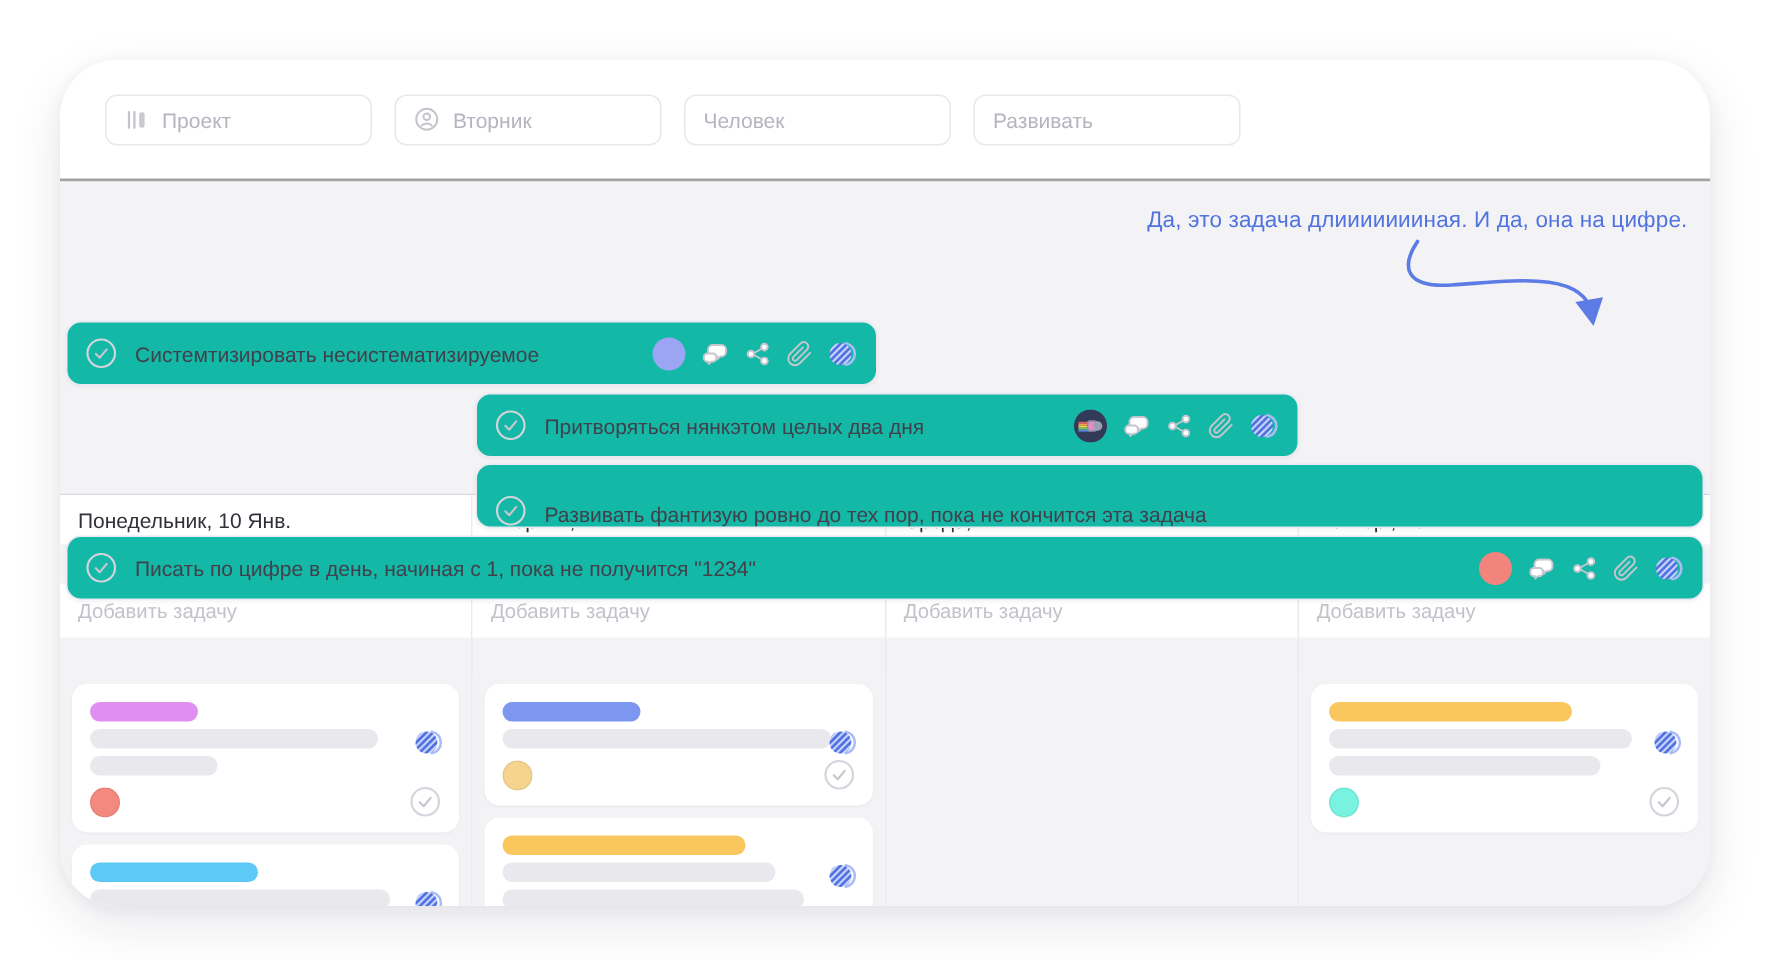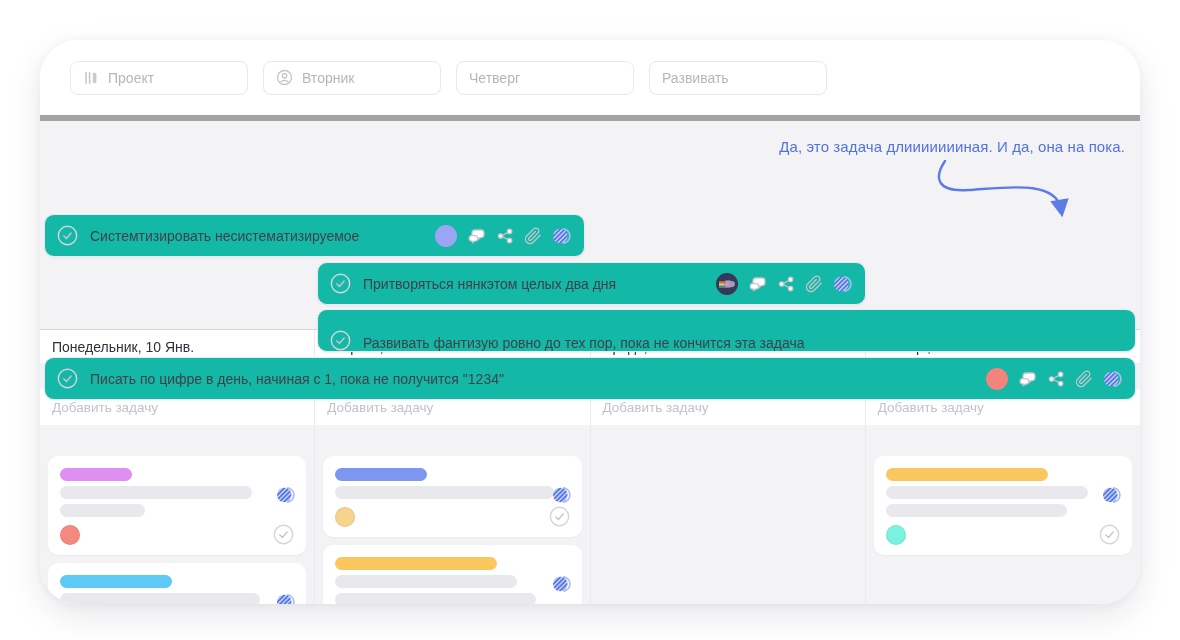--- a/index.html
+++ b/index.html
@@ -9,21 +9,21 @@
     -webkit-font-smoothing:antialiased;overflow:hidden;
   }
   .app{
     position:absolute;left:40px;top:40px;width:1100px;height:564px;
     background:#FFFFFF;border-radius:38px;overflow:hidden;
     box-shadow:0 12px 34px rgba(30,30,70,.10),0 2px 10px rgba(30,30,70,.05);
   }
   
   .filter-bar{
     height:81px;display:flex;align-items:center;gap:15px;padding:0 30px;
-    box-sizing:border-box;border-bottom:6px solid #a3a3a3;background:#fff;
+    box-sizing:border-box;border-bottom:2px solid #a3a3a3;background:#fff;
   }
   .fbox{
     width:178px;height:34px;border:1px solid #E8E8EC;border-radius:8px;
     display:flex;align-items:center;gap:9px;padding:0 12px;box-sizing:border-box;
     color:#B5B5C0;font-size:14px;background:#fff;cursor:pointer;flex:none;
   }
   .fbox .ficon{display:flex;align-items:center;}
   
   .tasks{position:relative;height:208px;background:#F3F3F6;}
   .trow{
@@ -106,29 +106,29 @@
             <g fill="none" stroke="#C3C3CC" stroke-width="1.3">
               <circle cx="8.5" cy="8.5" r="7"></circle>
               <circle cx="8.5" cy="6.8" r="2.2"></circle>
               <path d="M4.6 13.1a5.3 5.3 0 0 1 7.8 0"></path>
             </g>
           </svg>
         </span>
         <span>Вторник</span>
       </div>
       <div class="fbox">
-        <span>Четверг</span>
+        <span>Человек</span>
       </div>
       <div class="fbox">
         <span>Развивать</span>
       </div>
     </div>
 
   <div class="tasks" id="tasks-area">
-    <div class="annotation" style="color: rgb(81, 115, 223);">Да, это задача длиииииииная. И да, она на пока.</div>
+    <div class="annotation" style="color: rgb(81, 115, 223);">Да, это задача длиииииииная. И да, она на цифре.</div>
     <svg class="arrow" width="1100" height="208">
       <path id="arrow-path" d="M 905 40 C 893 58 898 71 928 69 C 962 67 1016 58 1021 88" fill="none" stroke="#5C7BE4" stroke-width="2.4" stroke-linecap="round" marker-end="url(#ah)"></path>
     </svg>
   <div class="trow" style="left: 4px; top: 93px; width: 541px;">
         <span class="tcheck">
           <svg width="21" height="21" viewBox="0 0 22 22">
             <circle cx="11" cy="11" r="9.6" fill="none" stroke="#D4D4DC" stroke-width="1.5"></circle>
             <path d="M7.2 11.4l2.7 2.7 4.9-5.8" fill="none" stroke="#C6C6CF" stroke-width="1.5" stroke-linecap="round" stroke-linejoin="round"></path>
           </svg>
         </span>

